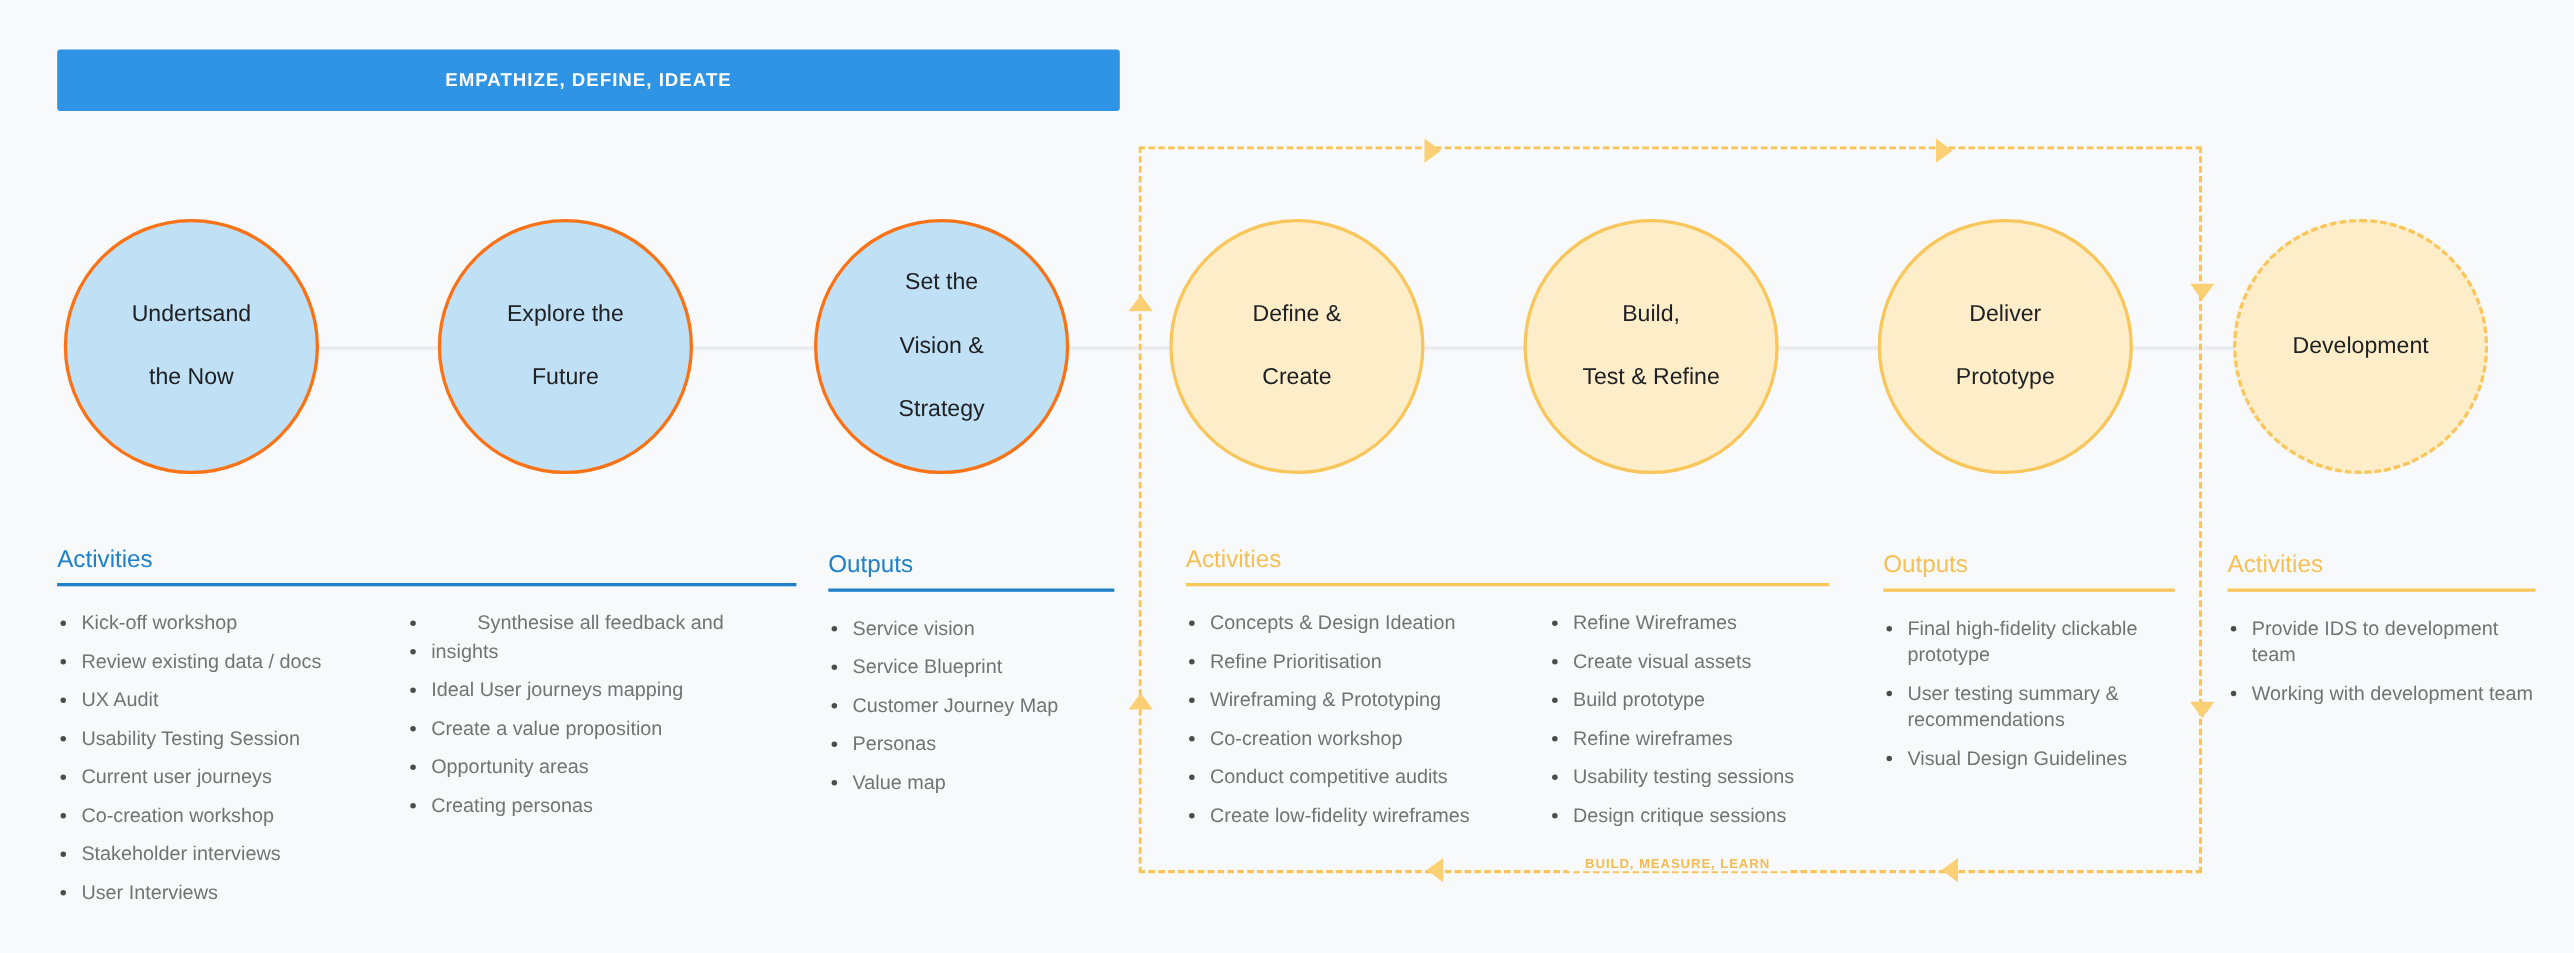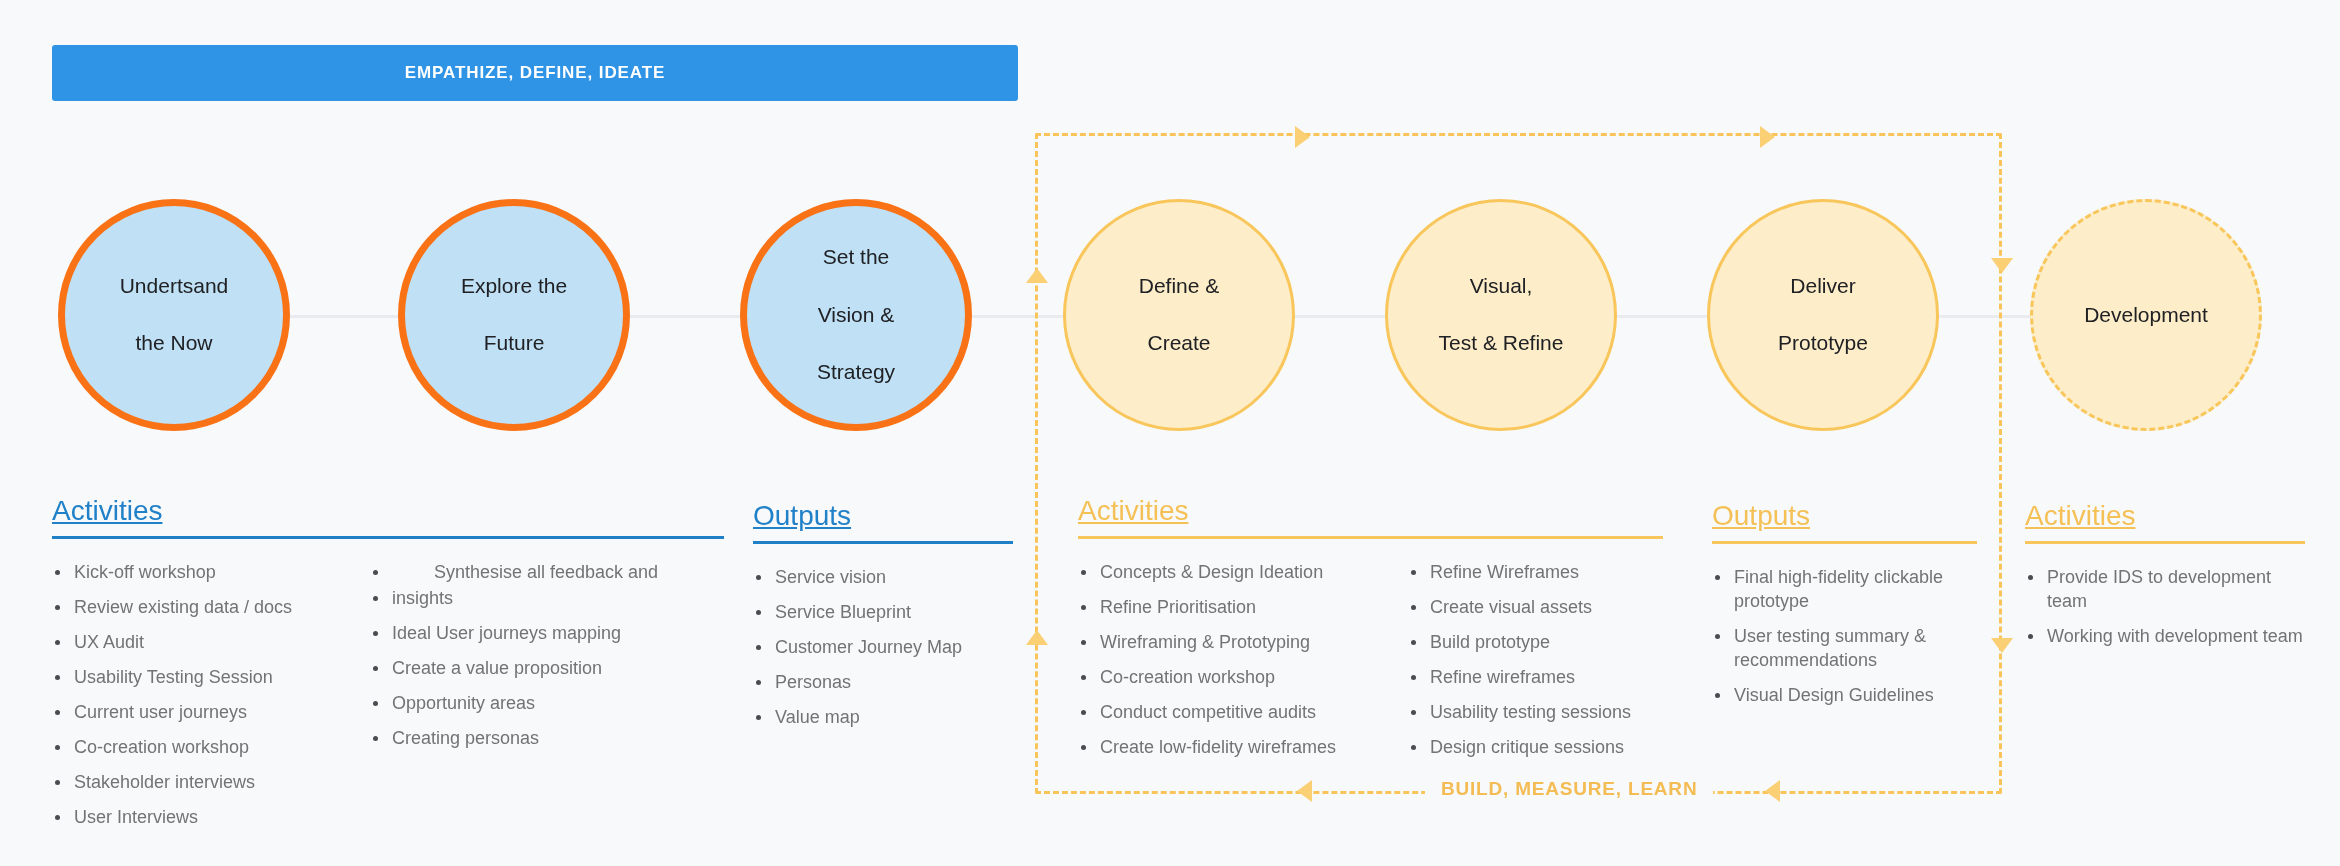--- a/index.html
+++ b/index.html
@@ -30,42 +30,42 @@
   }
   .tri{position:absolute;width:0;height:0;}
   .tri.right{border-left:15px solid #fbcf74;border-top:11px solid transparent;border-bottom:11px solid transparent;}
   .tri.left{border-right:15px solid #fbcf74;border-top:11px solid transparent;border-bottom:11px solid transparent;}
   .tri.up{border-bottom:15px solid #fbcf74;border-left:11px solid transparent;border-right:11px solid transparent;}
   .tri.down{border-top:15px solid #fbcf74;border-left:11px solid transparent;border-right:11px solid transparent;}
 
   .loop-label{
     position:absolute;left:1425px;top:778px;
     background:#f7f9fb;padding:0 16px;
-    color:#f4bc54;font-size:19px;font-weight:600;letter-spacing:.8px;
+    color:#f4bc54;font-size:12px;font-weight:600;letter-spacing:.8px;
     white-space:nowrap;
   }
 
   
   .rail{position:absolute;height:3px;background:#e9ebee;}
 
   
   .circle{
     position:absolute;width:232px;height:232px;border-radius:50%;
     display:flex;align-items:center;justify-content:center;text-align:center;
     font-size:21px;line-height:1.38;color:#202124;box-sizing:border-box;
   }
-  .circle.blue{background:#bfe0f5;border:7px solid #f97316;}
+  .circle.blue{background:#bfe0f5;border:3px solid #f97316;}
   .circle.yellow{background:#fdedc8;border:3px solid #f8c65a;}
   .circle.yellow.dashed{border-style:dashed;}
   .circle span{display:block;padding:0 10px;}
 
   
   .col{position:absolute;}
   .col-title{
-    font-size:28px;font-weight:400;margin:0 0 9px 0;text-decoration:underline;
+    font-size:22px;font-weight:400;margin:0 0 9px 0;
   }
   .col-title.blue{color:#2080c8;}
   .col-title.yellow{color:#f5c055;}
   .col-rule{height:3px;margin-bottom:22px;}
   .col-rule.blue{background:#1f7fc7;}
   .col-rule.yellow{background:#f8c65a;}
 
   .lists{display:flex;}
   ul.items{
     list-style:none;margin:0;padding:0;
@@ -126,21 +126,21 @@
 
   <div class="circle yellow" style="left:1063px;top:199px;">
     <span>
       <span>Define &amp;</span><br>
       <span>Create</span>
     </span>
   </div>
 
   <div class="circle yellow" style="left:1385px;top:199px;">
     <span>
-      <span>Visual,</span><br>
+      <span>Build,</span><br>
       <span>Test &amp; Refine</span>
     </span>
   </div>
 
   <div class="circle yellow" style="left:1707px;top:199px;">
     <span>
       <span>Deliver</span><br>
       <span>Prototype</span>
     </span>
   </div>

